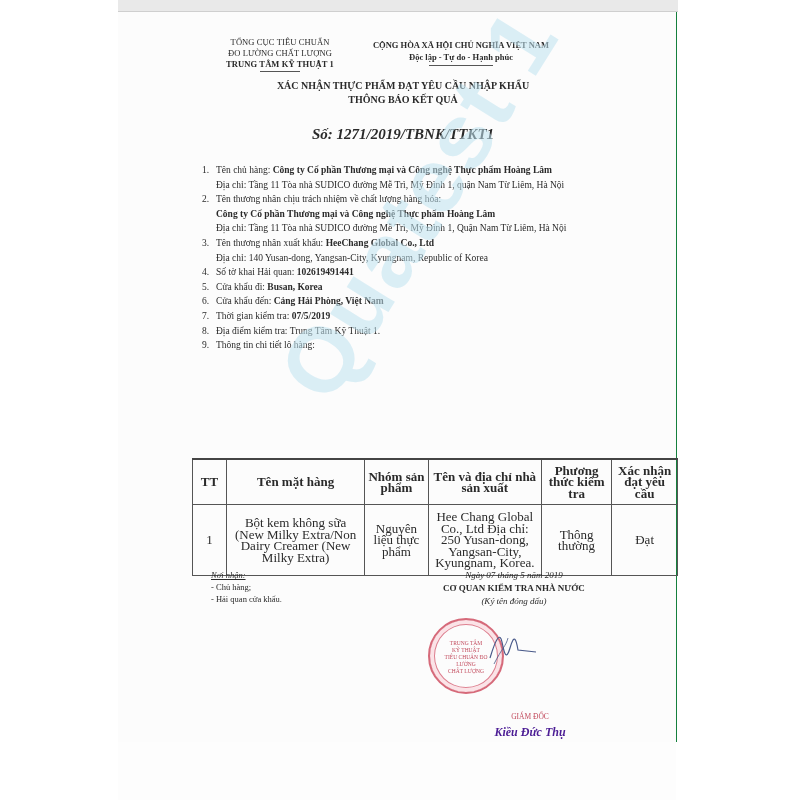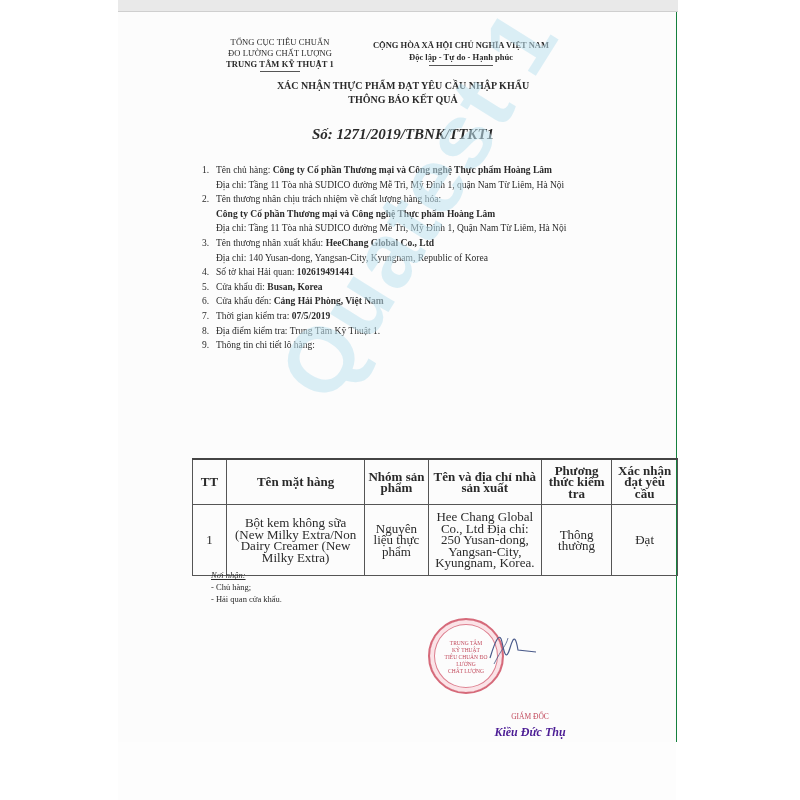--- a/index.html
+++ b/index.html
@@ -199,20 +199,25 @@
       </tr>
     </tbody>
       </table>
 
     <div class="recv">
       <div class="lbl">Nơi nhận:</div>
       <div>- Chủ hàng;</div>
       <div>- Hải quan cửa khẩu.</div>
     </div>
 
+    <div class="sign-block">
+      <div class="date">Ngày 07 tháng 5 năm 2019</div>
+      <div class="org">CƠ QUAN KIỂM TRA NHÀ NƯỚC</div>
+      <div class="note">(Ký tên đóng dấu)</div>
+    </div>
 
     <div class="stamp">
       <div class="stamp-inner">
         <div>TRUNG TÂM</div>
         <div>KỸ THUẬT</div>
         <div>TIÊU CHUẨN ĐO LƯỜNG</div>
         <div>CHẤT LƯỢNG</div>
       </div>
     </div>
     <svg class="signature" viewBox="0 0 60 40">

